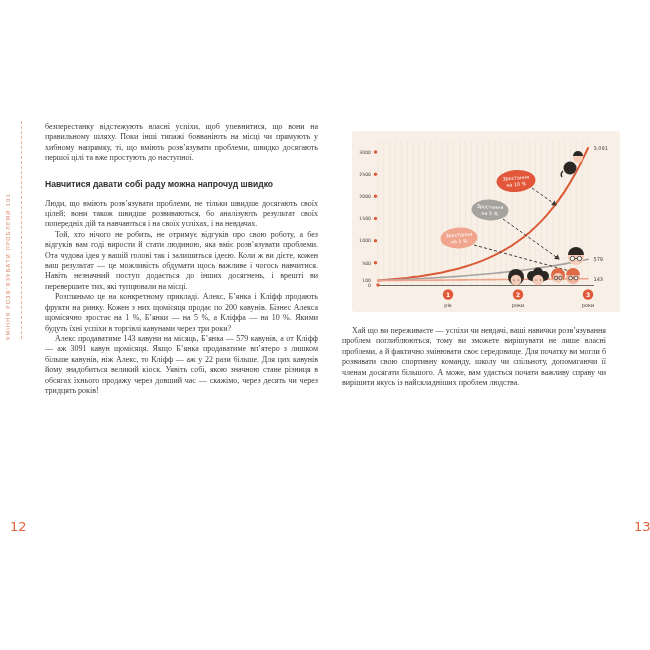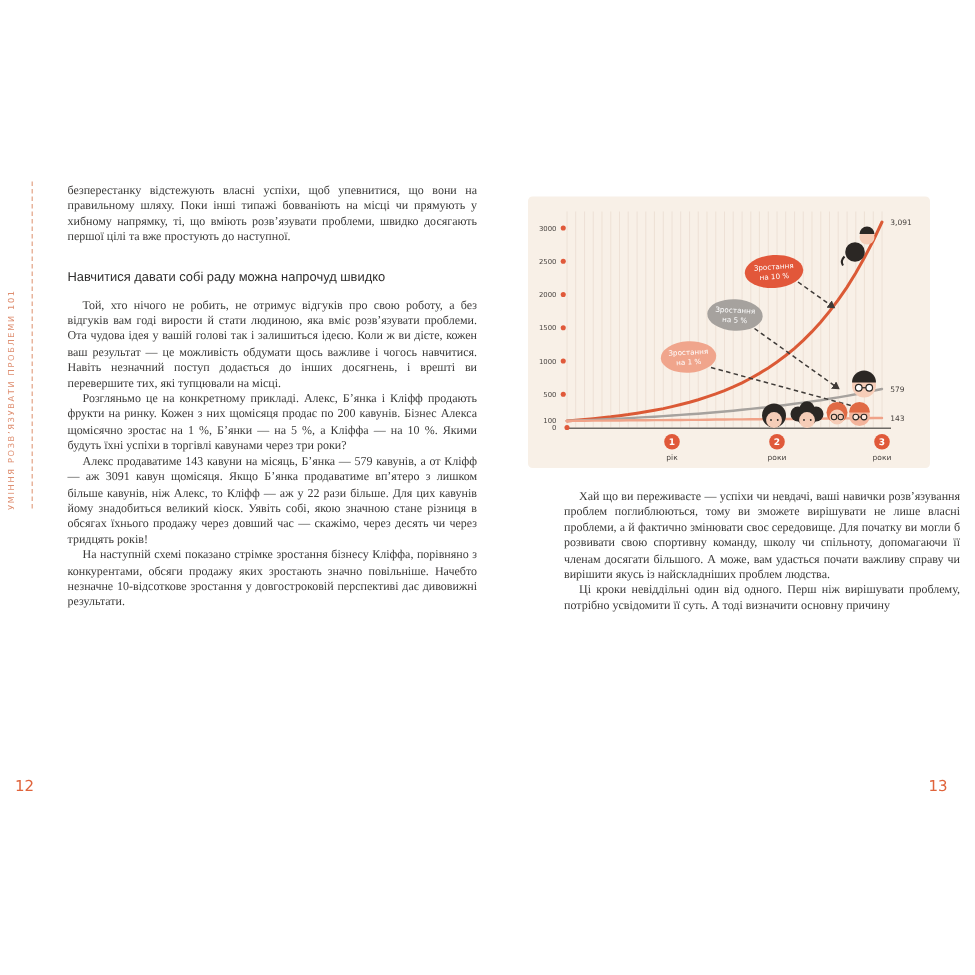--- a/index.html
+++ b/index.html
@@ -10,31 +10,31 @@
   .side-label{position:absolute;left:5px;top:122px;width:14px;height:218px;
     writing-mode:vertical-rl;transform:rotate(180deg);
     font-family:"DejaVu Sans",sans-serif;font-size:5.5px;letter-spacing:1.1px;
     color:#de8e70;white-space:nowrap;}
   .side-rule{position:absolute;left:21px;top:121px;height:218px;width:0;
     border-left:1px dashed #e8b49c;}
 
   
   .col{position:absolute;}
   .col-left{left:45px;top:122px;width:273px;}
-  .col-right{left:376px;top:326px;width:264px;}
+  .col-right{left:342px;top:326px;width:264px;}
   .para{font-size:8px;line-height:10.4px;text-align:justify;margin:0;}
   .indent{text-indent:10px;}
-  .h-bold{font-family:"Liberation Sans",sans-serif;font-weight:normal;font-size:8.6px;
+  .h-bold{font-family:"Liberation Sans",sans-serif;font-weight:bold;font-size:8.6px;
     margin:15px 0 10px 0;color:#2f2e2d;}
   .h-orange{font-family:"DejaVu Sans",sans-serif;font-weight:bold;font-size:11px;
     line-height:14.5px;letter-spacing:1.4px;color:#e0643c;margin:16px 0 9px 0;}
   .pagenum{position:absolute;top:519px;font-family:"DejaVu Sans",sans-serif;
-    font-size:10px;color:#e0643c;}
+    font-size:13px;color:#e0643c;}
   .pagenum-left{left:10px;}
-  .pagenum-right{left:619px;}
+  .pagenum-right{left:634px;}
 
   
   .chart-panel{position:absolute;left:352px;top:131px;width:268px;height:181px;
     background:#f8f0e7;border-radius:3px;}
   .tick{font:4.6px "DejaVu Sans",sans-serif;fill:#4a4542;}
   .xnum{font:bold 6px "DejaVu Sans",sans-serif;fill:#ffffff;}
   .xword{font:5px "DejaVu Sans",sans-serif;fill:#46413e;}
   .endlab{font:5px "DejaVu Sans",sans-serif;fill:#46413e;}
   .bub{font:4.8px "DejaVu Sans",sans-serif;text-anchor:middle;fill:#ffffff;}
   .arrow{stroke:#3f3b38;stroke-width:1;stroke-dasharray:3 2.2;fill:none;}
@@ -43,24 +43,24 @@
 <body>
 
 <div class="page">
 
   <div class="side-label">УМІННЯ РОЗВ’ЯЗУВАТИ ПРОБЛЕМИ 101</div>
   <div class="side-rule"></div>
 
   <div class="col col-left">
     <p class="para">безперестанку відстежують власні успіхи, щоб упевнитися, що вони на правильному шляху. Поки інші типажі бовваніють на місці чи прямують у хибному напрямку, ті, що вміють розв’язувати проблеми, швидко досягають першої цілі та вже простують до наступної.</p>
     <h2 class="h-bold">Навчитися давати собі раду можна напрочуд швидко</h2>
+    <p class="para">Люди, що вміють розв’язувати проблеми, не тільки швидше досягають своїх цілей; вони також швидше розвиваються, бо аналізують результат своїх попередніх дій та навчаються і на своїх успіхах, і на невдачах.</p>
     <p class="para indent">Той, хто нічого не робить, не отримує відгуків про свою роботу, а без відгуків вам годі вирости й стати людиною, яка вміє розв’язувати проблеми. Ота чудова ідея у вашій голові так і залишиться ідеєю. Коли ж ви дієте, кожен ваш результат — це можливість обдумати щось важливе і чогось навчитися. Навіть незначний поступ додається до інших досягнень, і врешті ви перевершите тих, які тупцювали на місці.</p>
     <p class="para indent">Розгляньмо це на конкретному прикладі. Алекс, Б’янка і Кліфф продають фрукти на ринку. Кожен з них щомісяця продає по 200 кавунів. Бізнес Алекса щомісячно зростає на 1 %, Б’янки — на 5 %, а Кліффа — на 10 %. Якими будуть їхні успіхи в торгівлі кавунами через три роки?</p>
     <p class="para indent">Алекс продаватиме 143 кавуни на місяць, Б’янка — 579 кавунів, а от Кліфф — аж 3091 кавун щомісяця. Якщо Б’янка продаватиме вп’ятеро з лишком більше кавунів, ніж Алекс, то Кліфф — аж у 22 рази більше. Для цих кавунів йому знадобиться великий кіоск. Уявіть собі, якою значною стане різниця в обсягах їхнього продажу через довший час — скажімо, через десять чи через тридцять років!</p>
-    <p class="para indent">На наступній схемі показано стрімке зростання бізнесу Кліффа, порівняно з конкурентами, обсяги продажу яких зростають значно повільніше. Начебто незначне 10-відсоткове зростання у довгостроковій перспективі дає дивовижні результати.</p>
   </div>
   <div class="pagenum pagenum-left">12</div>
 
   <div class="chart-panel">
     <svg id="chart-svg" width="268" height="181" viewBox="0 0 268 181" xmlns="http://www.w3.org/2000/svg">
       <defs>
         <marker id="ah" markerWidth="6" markerHeight="6" refX="4" refY="3" orient="auto">
           <path d="M0,0 L5,3 L0,6 Z" fill="#3f3b38"></path>
         </marker>
       </defs>
@@ -201,17 +201,16 @@
         <path d="M216,124 A8,8 0 0 1 232,124 Z" fill="#2b2724"></path>
         <circle cx="220.5" cy="127.5" r="2.2" fill="#ffffff" stroke="#2b2724" stroke-width="0.8"></circle>
         <circle cx="227.5" cy="127.5" r="2.2" fill="#ffffff" stroke="#2b2724" stroke-width="0.8"></circle>
         <line x1="222.7" y1="127.5" x2="225.3" y2="127.5" stroke="#2b2724" stroke-width="0.8"></line>
       </g>
     </svg>
   </div>
 
   <div class="col col-right">
     <p class="para indent">Хай що ви переживаєте — успіхи чи невдачі, ваші навички розв’язування проблем поглиблюються, тому ви зможете вирішувати не лише власні проблеми, а й фактично змінювати своє середовище. Для початку ви могли б розвивати свою спортивну команду, школу чи спільноту, допомагаючи її членам досягати більшого. А може, вам удасться почати важливу справу чи вирішити якусь із найскладніших проблем людства.</p>
-    <p class="para indent">Ці кроки невіддільні один від одного. Перш ніж вирішувати проблему, потрібно усвідомити її суть. А тоді визначити основну причину</p>
   </div>
   <div class="pagenum pagenum-right">13</div>
 
 </div>
 
 </body></html>

